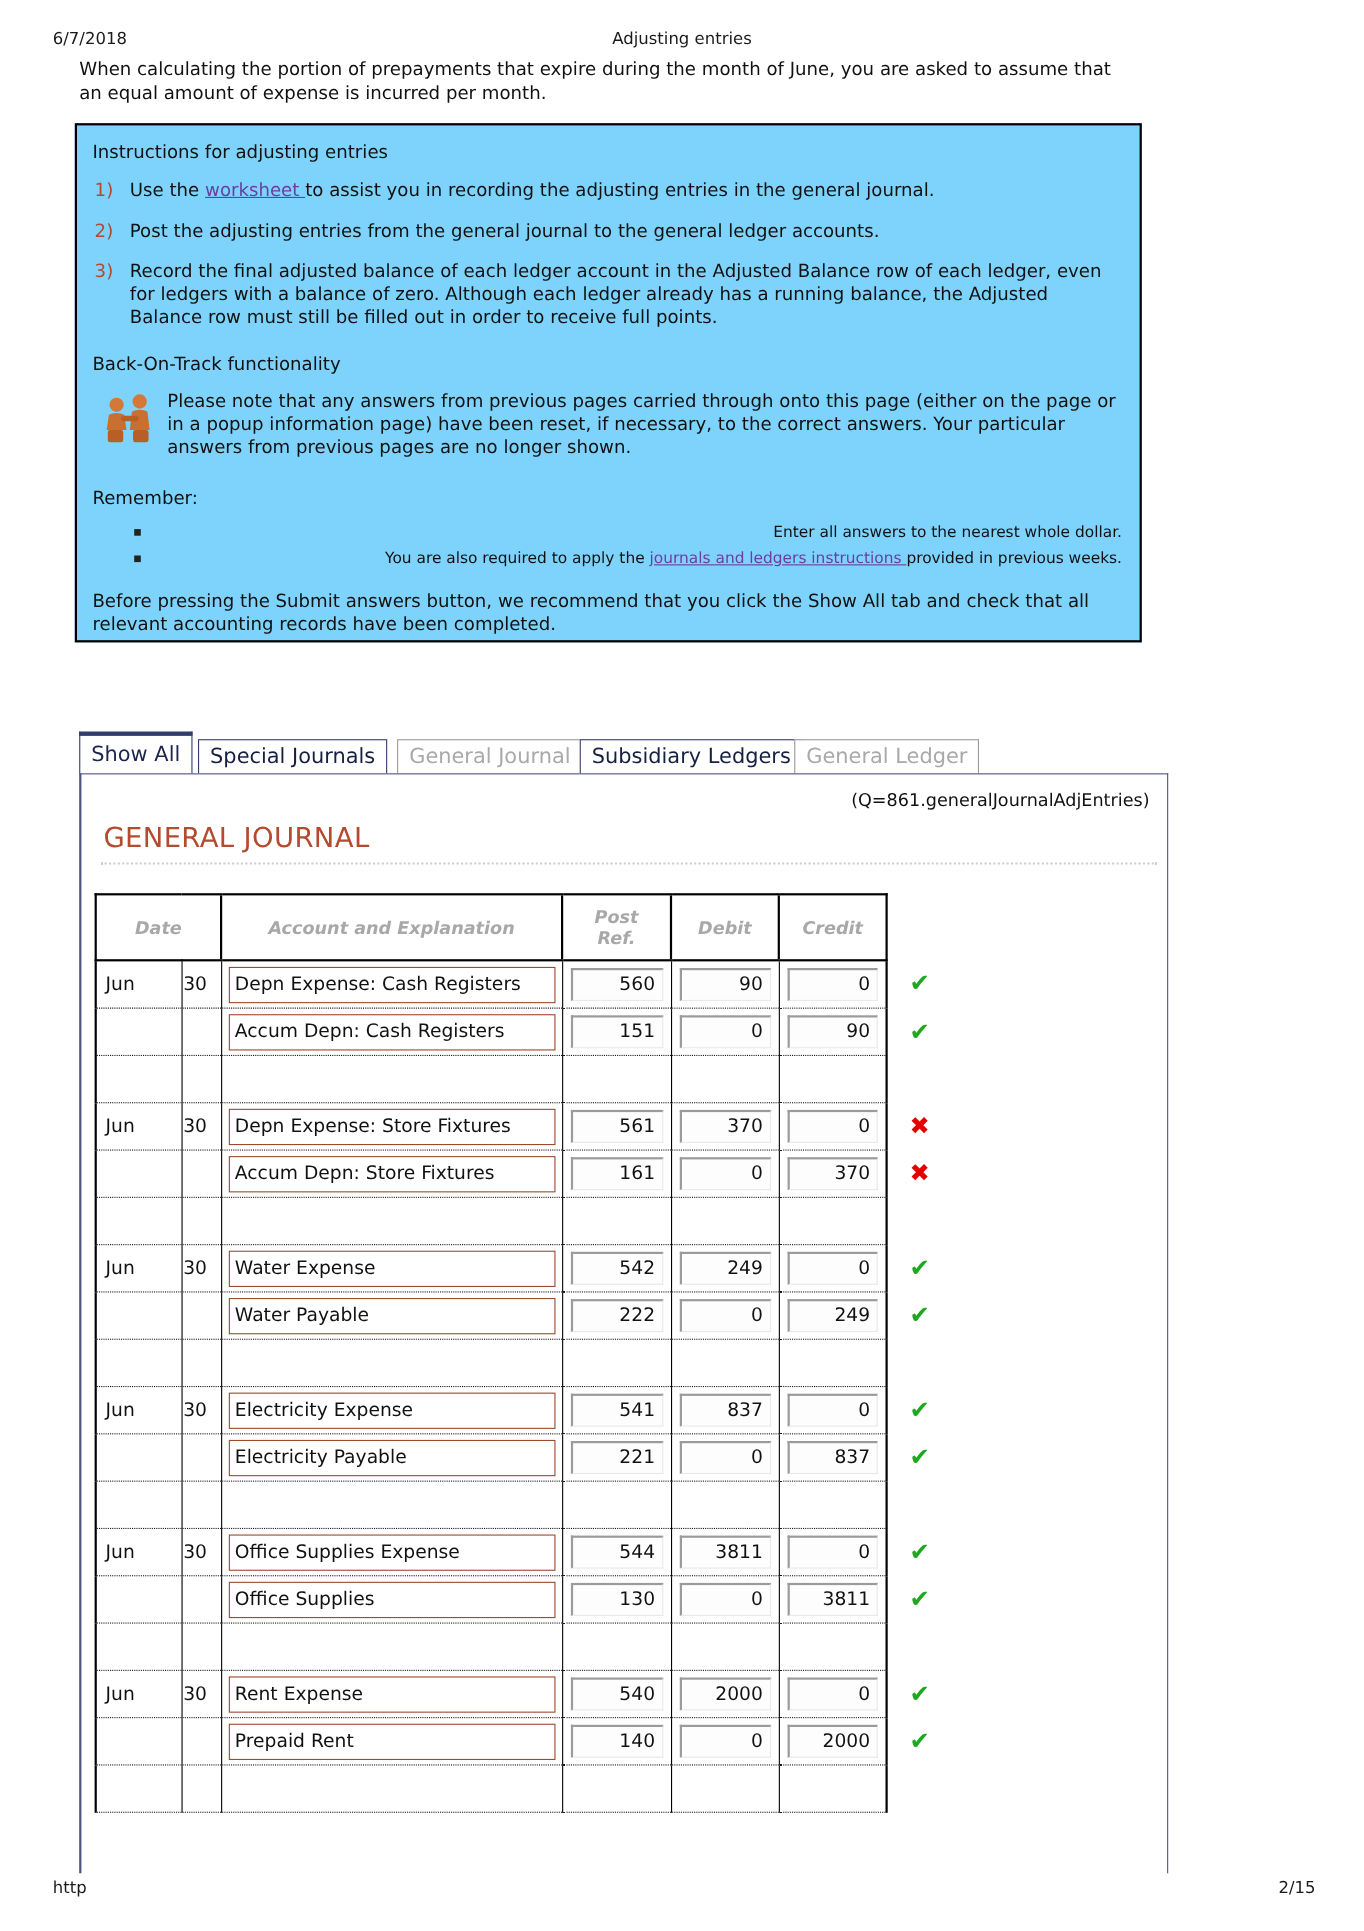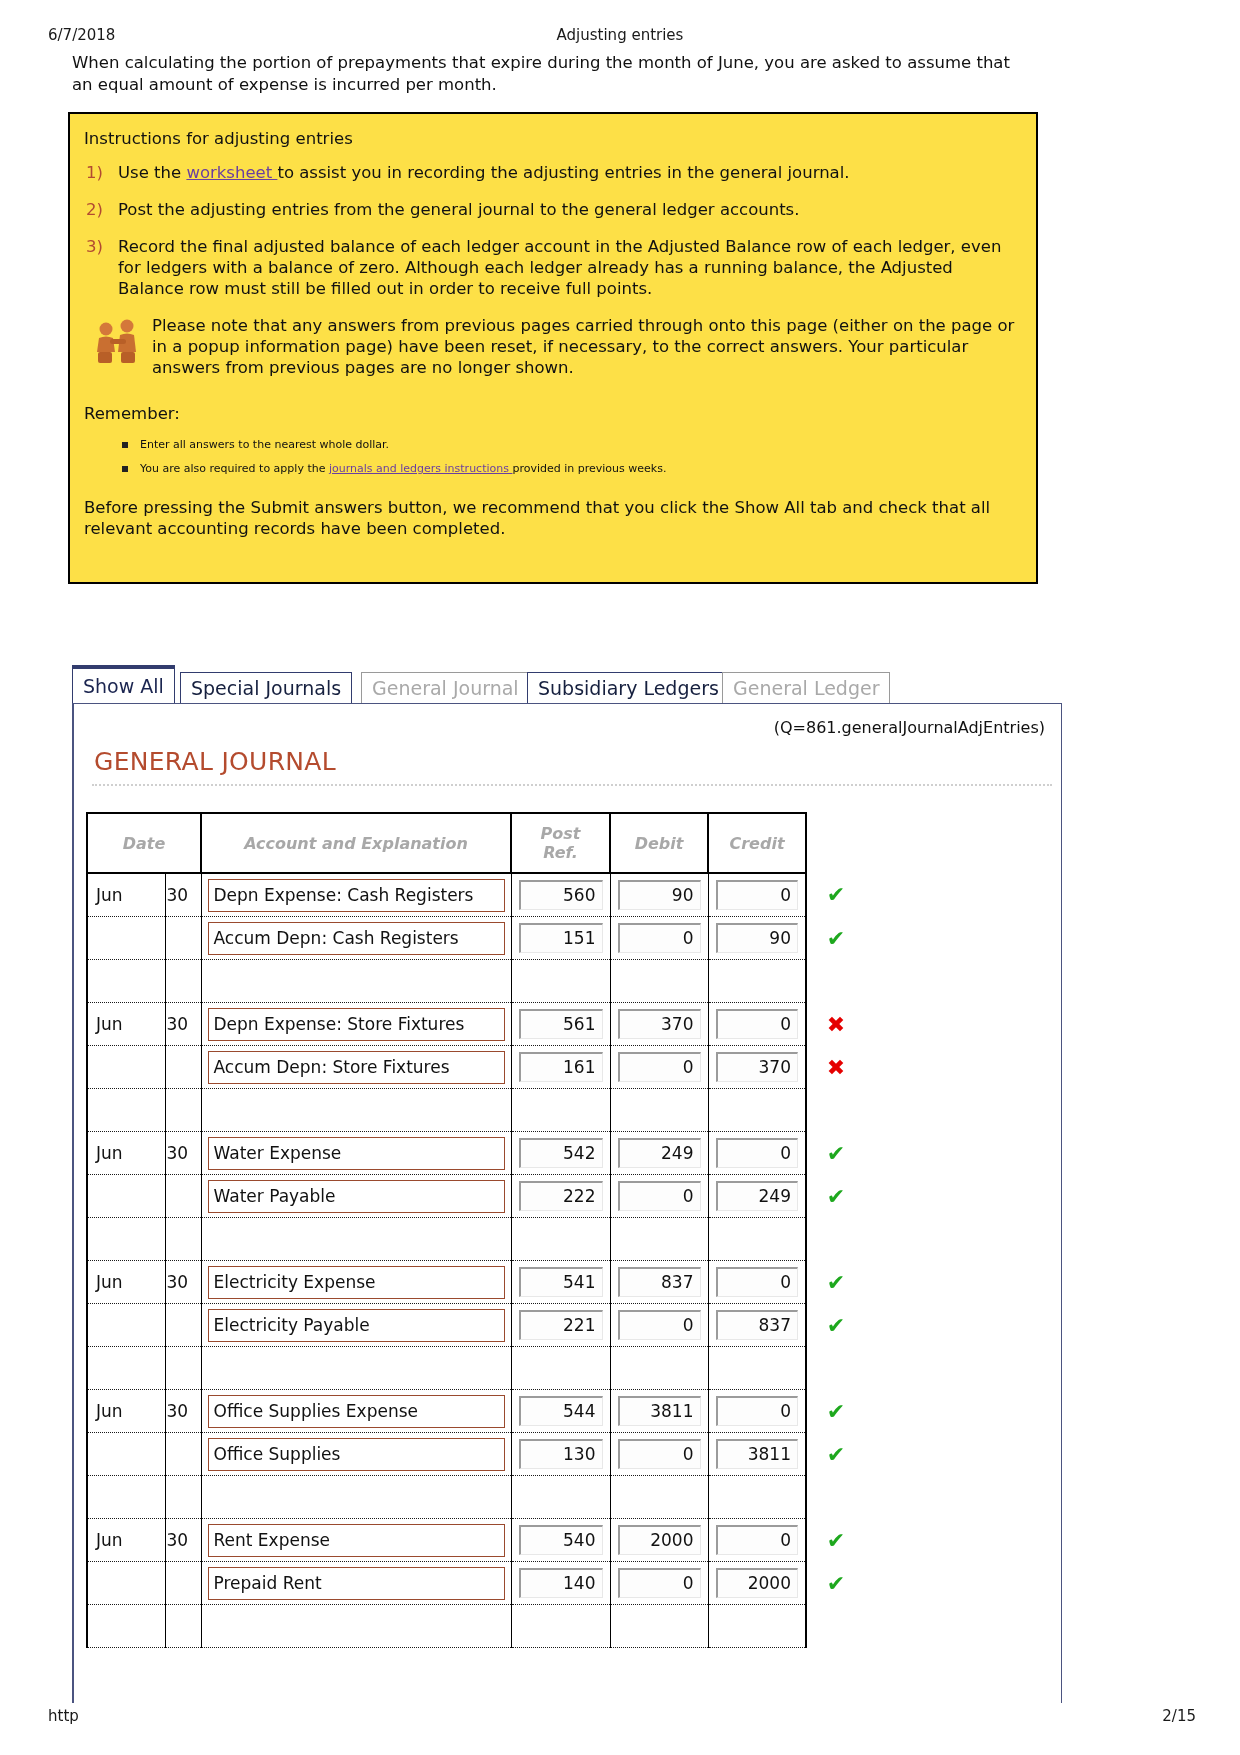--- a/index.html
+++ b/index.html
@@ -52,21 +52,21 @@
 
   
   .inst-box {
     position: absolute;
     left: 68px;
     top: 112px;
     width: 970px;
     height: 472px;
     border: 2px solid #000000;
     box-sizing: border-box;
-    background: #fde047;
+    background: #7dd3fc;
   }
   .inst-inner {
     padding: 12px 16px 0 14px;
   }
   .inst-heading {
     font-size: 16.5px;
     color: #111;
     margin: 3px 0 14px 0;
   }
   .olist {
@@ -122,23 +122,24 @@
     color: #111;
     margin: 26px 0 10px 0;
   }
   .blist {
     margin: 0 0 0 0;
     padding: 0 0 0 56px;
     list-style: none;
   }
   .blist li {
     position: relative;
-    font-size: 11px;
+    font-size: 14px;
     line-height: 24px;
     color: #111;
+    text-align: right;
   }
   .blist li:before {
     content: "";
     position: absolute;
     left: -18px;
     top: 9px;
     width: 6px;
     height: 6px;
     background: #222;
   }
@@ -361,20 +362,21 @@
         <span class="num">1)</span><span>Use the </span><a class="ilink" href="#">worksheet </a><span>to assist you in recording the adjusting entries in the general journal.</span>
       </li>
       <li>
         <span class="num">2)</span><span>Post the adjusting entries from the general journal to the general ledger accounts.</span>
       </li>
       <li>
         <span class="num">3)</span><span>Record the final adjusted balance of each ledger account in the Adjusted Balance row of each ledger, even for ledgers with a balance of zero. Although each ledger already has a running balance, the Adjusted Balance row must still be filled out in order to receive full points.</span>
       </li>
     </ol>
 
+    <div class="sub-heading">Back-On-Track functionality</div>
 
     <div class="bot-row">
       <span class="bot-icon">
         <svg viewBox="0 0 54 48" width="54" height="48" aria-hidden="true">
           <circle cx="16" cy="12" r="6.5" fill="#d4783a"></circle>
           <circle cx="37" cy="9" r="6.5" fill="#d4783a"></circle>
           <path d="M9 21 q7 -3 14 0 l2 14 h-18 z" fill="#c96f31"></path>
           <path d="M30 18 q7 -3 14 0 l2 17 h-18 z" fill="#c96f31"></path>
           <rect x="20" y="22" width="16" height="5" rx="2.5" fill="#b85f27"></rect>
           <rect x="8" y="35" width="14" height="11" rx="2" fill="#b85f27"></rect>

